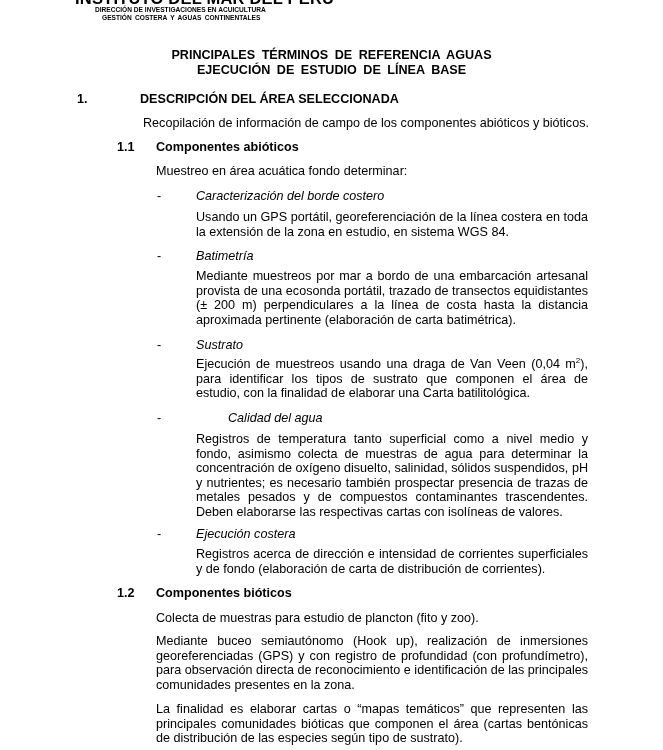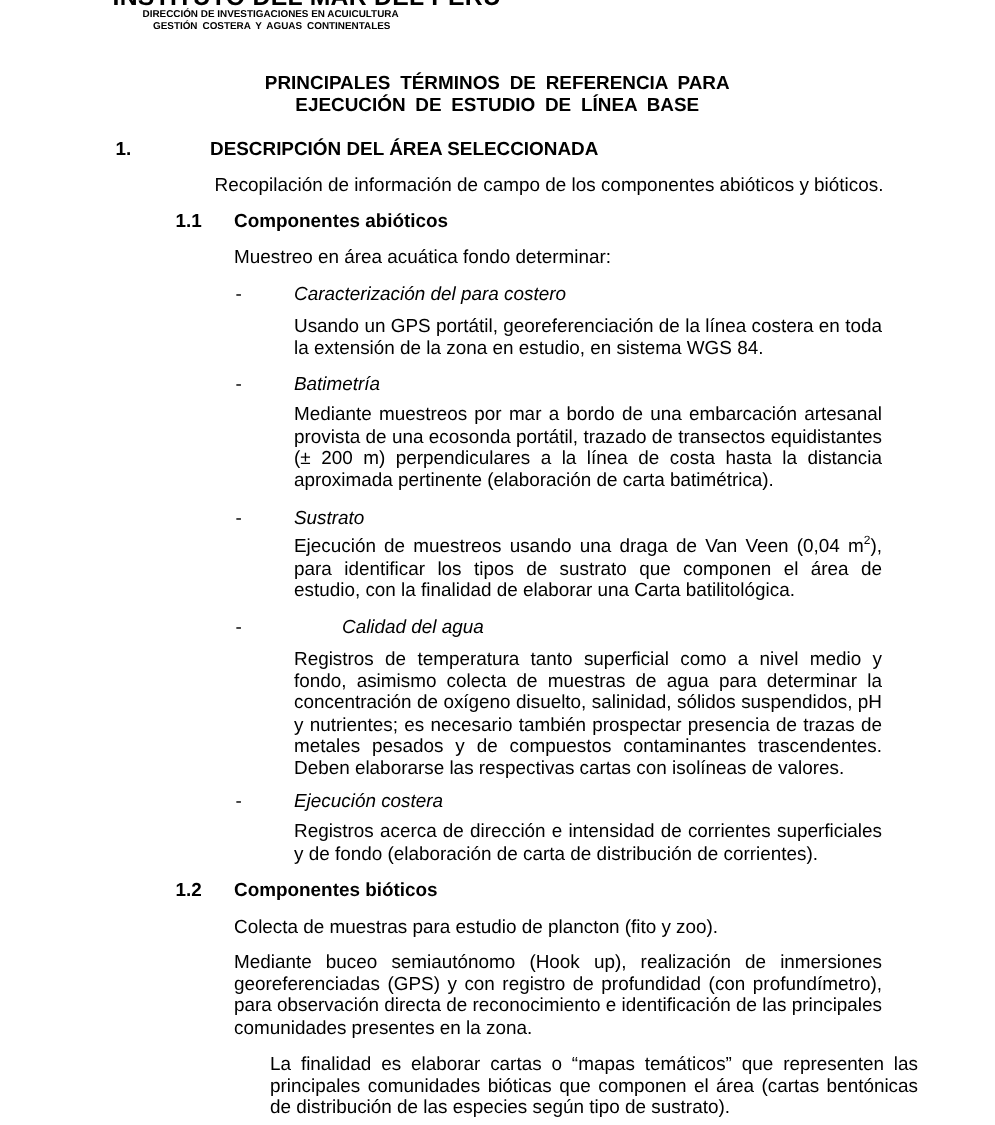--- a/index.html
+++ b/index.html
@@ -27,33 +27,33 @@
   .p-l0 { left:116px; }
   sup { font-size:8px; line-height:0; vertical-align:super; }
 </style>
 </head>
 <body>
 
 <div class="abs hdr-title">INSTITUTO DEL MAR DEL PERU</div>
 <div class="abs hdr-sub hdr-sub1">DIRECCIÓN DE INVESTIGACIONES EN ACUICULTURA</div>
 <div class="abs hdr-sub hdr-sub2">GESTIÓN COSTERA Y AGUAS CONTINENTALES</div>
 
-<div class="abs doc-title t1">PRINCIPALES TÉRMINOS DE REFERENCIA PARA</div>
+<div class="abs doc-title t1">PRINCIPALES TÉRMINOS DE REFERENCIA AGUAS</div>
 <div class="abs doc-title t2">EJECUCIÓN DE ESTUDIO DE LÍNEA BASE</div>
 
 <div class="abs txt bold num1" style="top:92px;">1.</div>
 <div class="abs txt bold h1" style="top:92px;">DESCRIPCIÓN DEL ÁREA SELECCIONADA</div>
 <div class="abs txt p-l0" style="top:116px;margin-left:27px;">Recopilación de información de campo de los componentes abióticos y bióticos.</div>
 
 <div class="abs txt bold num2" style="top:140px;text-align:center;">1.1</div>
 <div class="abs txt bold h2" style="top:140px;">Componentes abióticos</div>
 <div class="abs txt h2" style="top:164px;">Muestreo en área acuática fondo determinar:</div>
 
 <div class="abs txt dash" style="top:189px;">-</div>
-<div class="abs txt sub" style="top:189px;">Caracterización del para costero</div>
+<div class="abs txt sub" style="top:189px;">Caracterización del borde costero</div>
 <div class="para p-l2" style="top:210px;">Usando un GPS portátil,  georeferenciación de la línea costera en toda la extensión de la zona en estudio,  en sistema  WGS  84.</div>
 
 <div class="abs txt dash" style="top:249px;">-</div>
 <div class="abs txt sub" style="top:249px;">Batimetría</div>
 <div class="para p-l2" style="top:269px;">Mediante muestreos por mar a bordo de una embarcación artesanal provista de una ecosonda portátil, trazado de transectos equidistantes (± 200 m)  perpendiculares a la línea de costa hasta la distancia aproximada pertinente  (elaboración de carta batimétrica).</div>
 
 <div class="abs txt dash" style="top:338px;">-</div>
 <div class="abs txt sub" style="top:338px;">Sustrato</div>
 <div class="para p-l2" style="top:357px;"><span>Ejecución de muestreos usando una draga de Van Veen  (0,04 m</span><sup>2</sup><span>), para identificar los tipos de sustrato que componen el área de estudio, con la finalidad de elaborar una Carta batilitológica.</span></div>
 
@@ -62,13 +62,13 @@
 <div class="para p-l2" style="top:432px;">Registros de temperatura tanto superficial como a nivel medio y fondo, asimismo colecta de muestras de agua para determinar la concentración de oxígeno disuelto,  salinidad,  sólidos suspendidos, pH y nutrientes; es necesario también prospectar presencia de trazas de metales pesados y de compuestos contaminantes trascendentes. Deben elaborarse las respectivas cartas con isolíneas de valores.</div>
 
 <div class="abs txt dash" style="top:527px;">-</div>
 <div class="abs txt sub" style="top:527px;">Ejecución costera</div>
 <div class="para p-l2" style="top:547px;">Registros acerca de dirección e intensidad de corrientes superficiales y de fondo  (elaboración de carta de distribución de corrientes).</div>
 
 <div class="abs txt bold num2" style="top:586px;">1.2</div>
 <div class="abs txt bold h2" style="top:586px;">Componentes bióticos</div>
 <div class="abs txt h2" style="top:611px;">Colecta de muestras para estudio de plancton  (fito  y  zoo).</div>
 <div class="para p-l1" style="top:634px;">Mediante buceo semiautónomo (Hook up),  realización de inmersiones georeferenciadas  (GPS)  y con registro de profundidad (con profundímetro), para observación directa de reconocimiento e identificación de las principales comunidades presentes en la zona.</div>
-<div class="para p-l1" style="top:702px;margin-left:24px;">La finalidad es elaborar cartas o  “mapas temáticos”  que representen las principales comunidades bióticas que componen el área  (cartas bentónicas de distribución de las especies según tipo de sustrato).</div>
+<div class="para p-l1" style="top:702px;">La finalidad es elaborar cartas o  “mapas temáticos”  que representen las principales comunidades bióticas que componen el área  (cartas bentónicas de distribución de las especies según tipo de sustrato).</div>
 
 </body></html>

